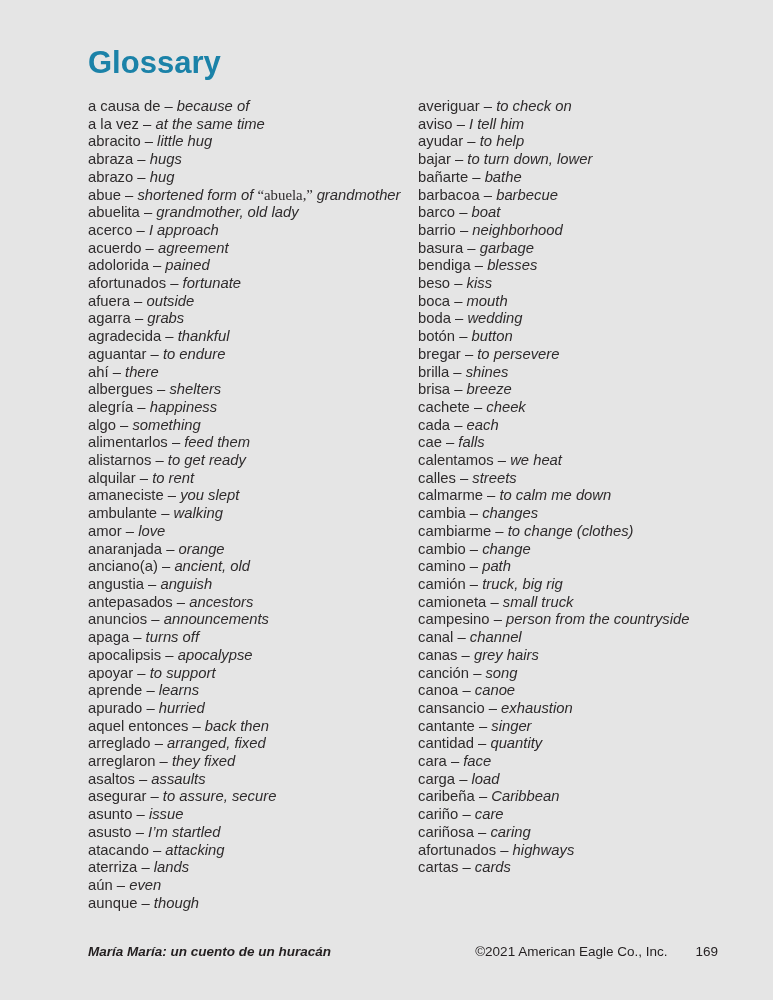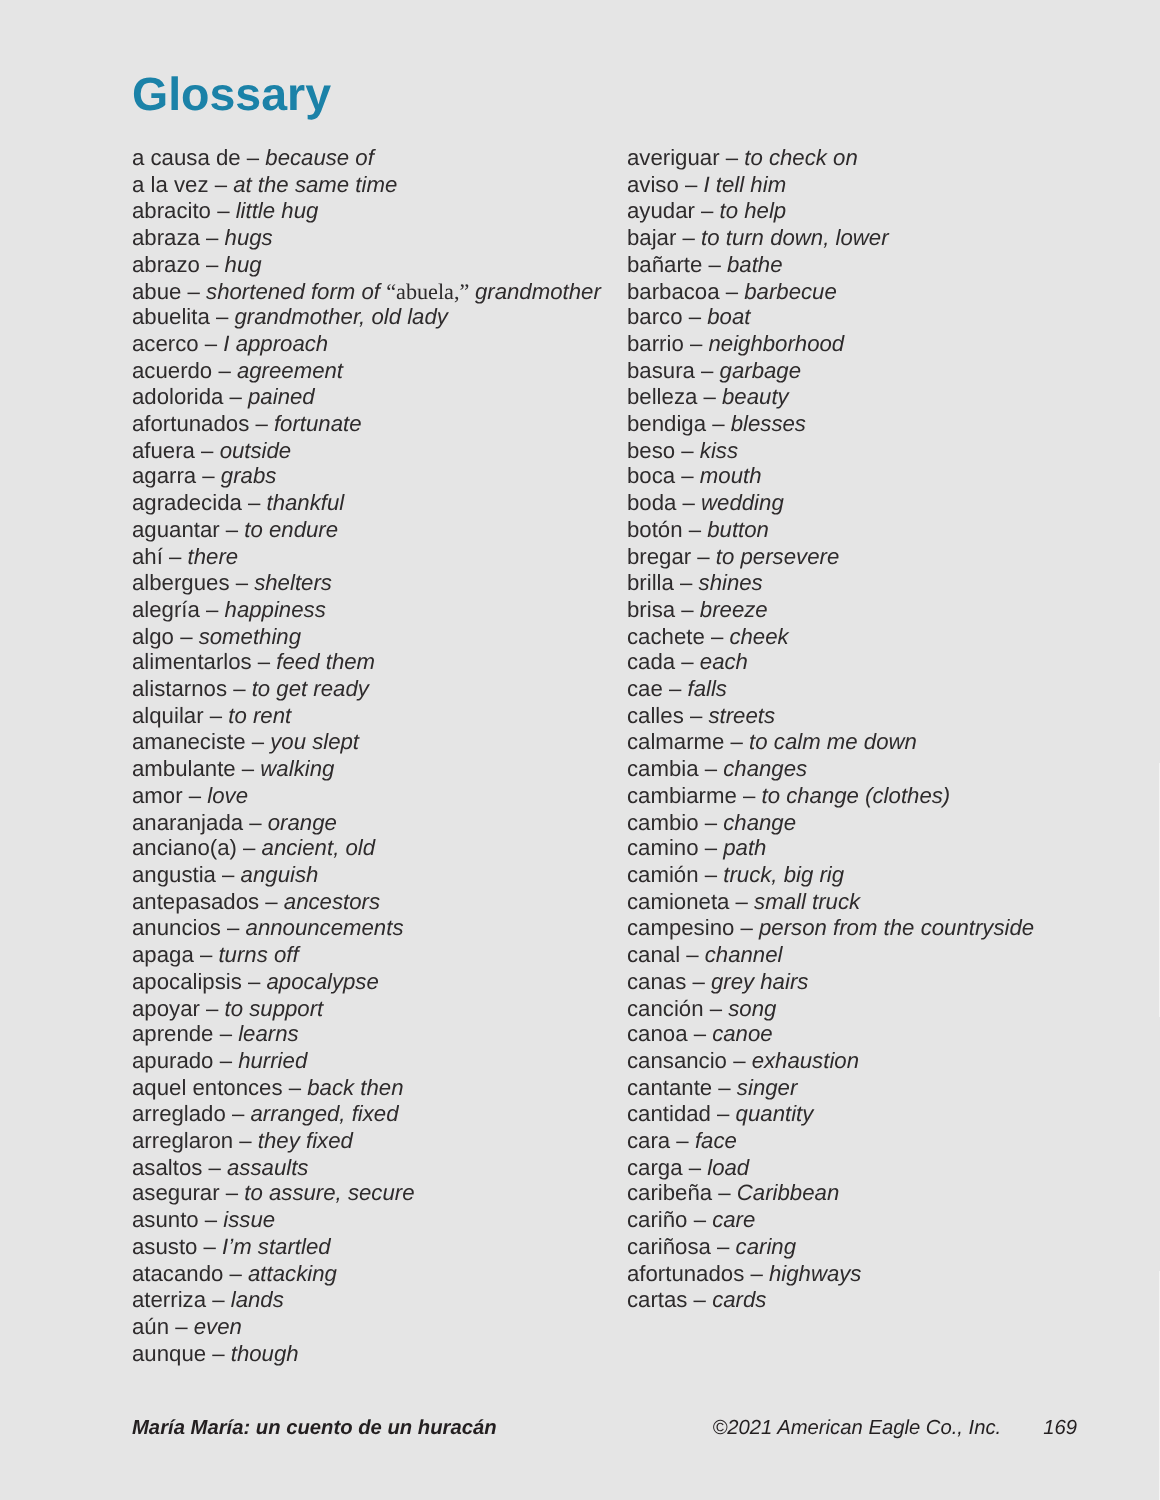--- a/index.html
+++ b/index.html
@@ -47,21 +47,21 @@
     display: flex;
     justify-content: space-between;
     align-items: flex-start;
     font-size: 13.5px;
     color: #231f20;
   }
   .footer .book-title {
     font-weight: bold;
     font-style: italic;
   }
-  .footer .right-group { display: flex; gap: 28px; font-style: italic; }
+  .footer .right-group { display: flex; gap: 28px; }
 </style>
 </head>
 <body>
 
 <div class="page">
   <h1 class="page-title">Glossary</h1>
 
   <div class="columns">
     <div class="col" id="col-0">
         <div class="entry"><span class="term">a causa de</span> – <span class="def">because of</span></div>
@@ -114,32 +114,32 @@
     <div class="col right" id="col-1">
         <div class="entry"><span class="term">averiguar</span> – <span class="def">to check on</span></div>
         <div class="entry"><span class="term">aviso</span> – <span class="def">I tell him</span></div>
         <div class="entry"><span class="term">ayudar</span> – <span class="def">to help</span></div>
         <div class="entry"><span class="term">bajar</span> – <span class="def">to turn down, lower</span></div>
         <div class="entry"><span class="term">bañarte</span> – <span class="def">bathe</span></div>
         <div class="entry"><span class="term">barbacoa</span> – <span class="def">barbecue</span></div>
         <div class="entry"><span class="term">barco</span> – <span class="def">boat</span></div>
         <div class="entry"><span class="term">barrio</span> – <span class="def">neighborhood</span></div>
         <div class="entry"><span class="term">basura</span> – <span class="def">garbage</span></div>
-        <div class="entry"><span class="term">belleza</span> – <span class="def">beauty</span></div>
         <div class="entry"><span class="term">bendiga</span> – <span class="def">blesses</span></div>
         <div class="entry"><span class="term">beso</span> – <span class="def">kiss</span></div>
         <div class="entry"><span class="term">boca</span> – <span class="def">mouth</span></div>
         <div class="entry"><span class="term">boda</span> – <span class="def">wedding</span></div>
         <div class="entry"><span class="term">botón</span> – <span class="def">button</span></div>
         <div class="entry"><span class="term">bregar</span> – <span class="def">to persevere</span></div>
         <div class="entry"><span class="term">brilla</span> – <span class="def">shines</span></div>
         <div class="entry"><span class="term">brisa</span> – <span class="def">breeze</span></div>
         <div class="entry"><span class="term">cachete</span> – <span class="def">cheek</span></div>
         <div class="entry"><span class="term">cada</span> – <span class="def">each</span></div>
         <div class="entry"><span class="term">cae</span> – <span class="def">falls</span></div>
+        <div class="entry"><span class="term">calentamos</span> – <span class="def">we heat</span></div>
         <div class="entry"><span class="term">calles</span> – <span class="def">streets</span></div>
         <div class="entry"><span class="term">calmarme</span> – <span class="def">to calm me down</span></div>
         <div class="entry"><span class="term">cambia</span> – <span class="def">changes</span></div>
         <div class="entry"><span class="term">cambiarme</span> – <span class="def">to change (clothes)</span></div>
         <div class="entry"><span class="term">cambio</span> – <span class="def">change</span></div>
         <div class="entry"><span class="term">camino</span> – <span class="def">path</span></div>
         <div class="entry"><span class="term">camión</span> – <span class="def">truck, big rig</span></div>
         <div class="entry"><span class="term">camioneta</span> – <span class="def">small truck</span></div>
         <div class="entry"><span class="term">campesino</span> – <span class="def">person from the countryside</span></div>
         <div class="entry"><span class="term">canal</span> – <span class="def">channel</span></div>

